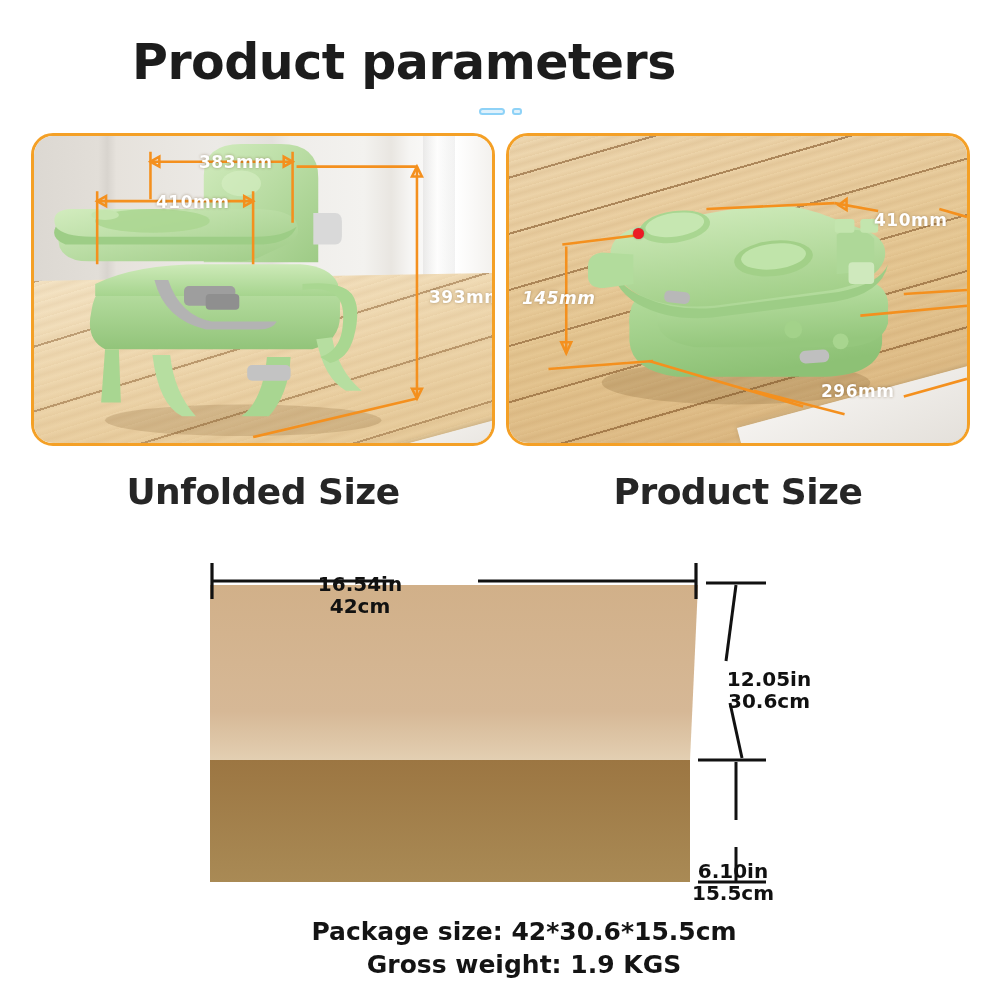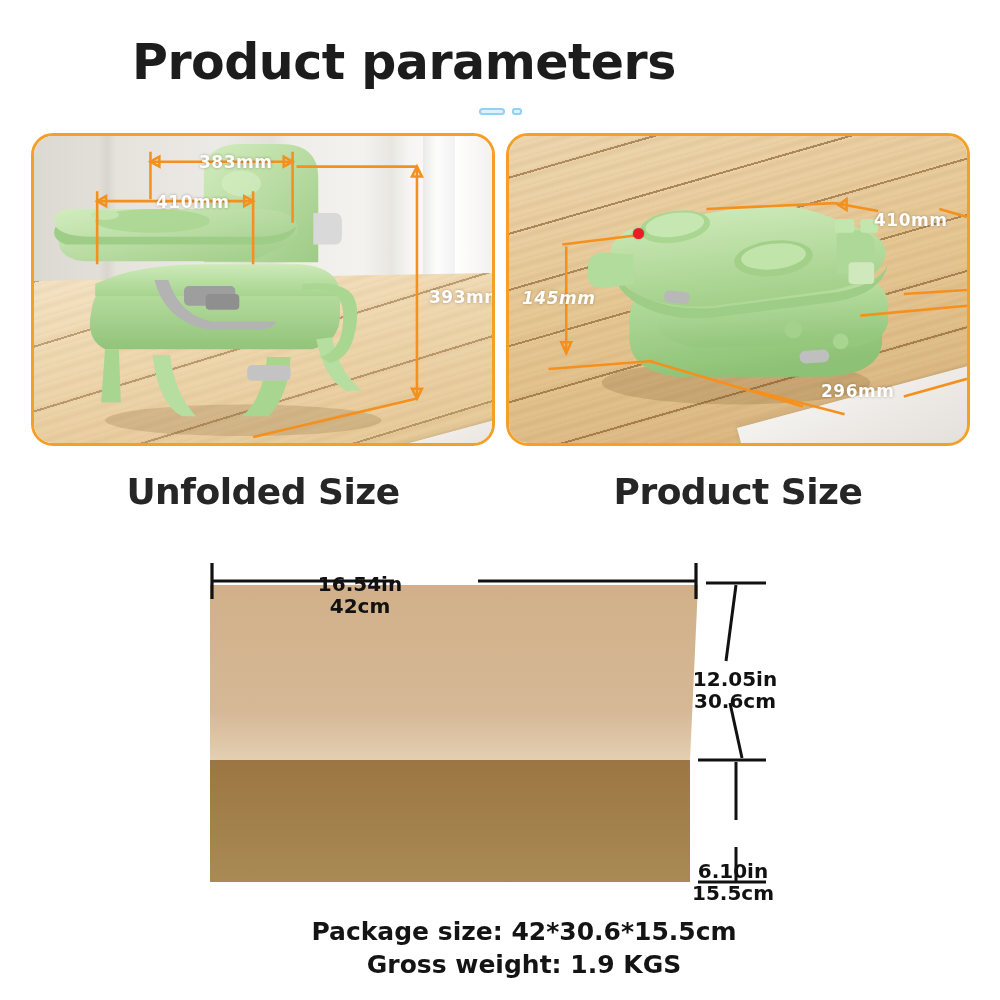--- a/index.html
+++ b/index.html
@@ -192,21 +192,21 @@
     position: absolute;
     font-family: "DejaVu Sans", sans-serif;
     font-size: 20px;
     font-weight: bold;
     color: #111111;
     line-height: 1.12;
     text-align: center;
     white-space: nowrap;
   }
   #pkg-width-label { left: 360px; top: 573px; transform: translateX(-50%); }
-  #pkg-height-label { left: 735px; top: 668px; transform: translateX(-50%); }
+  #pkg-height-label { left: 769px; top: 668px; transform: translateX(-50%); }
   #pkg-depth-label  { left: 733px; top: 812px; transform: translateX(-50%); margin-top: 48px; }
 
   
   #footer-text {
     position: absolute;
     left: 0; top: 916px; width: 1000px;
     text-align: center;
     font-family: "DejaVu Sans", sans-serif;
     font-size: 25px;
     font-weight: bold;

